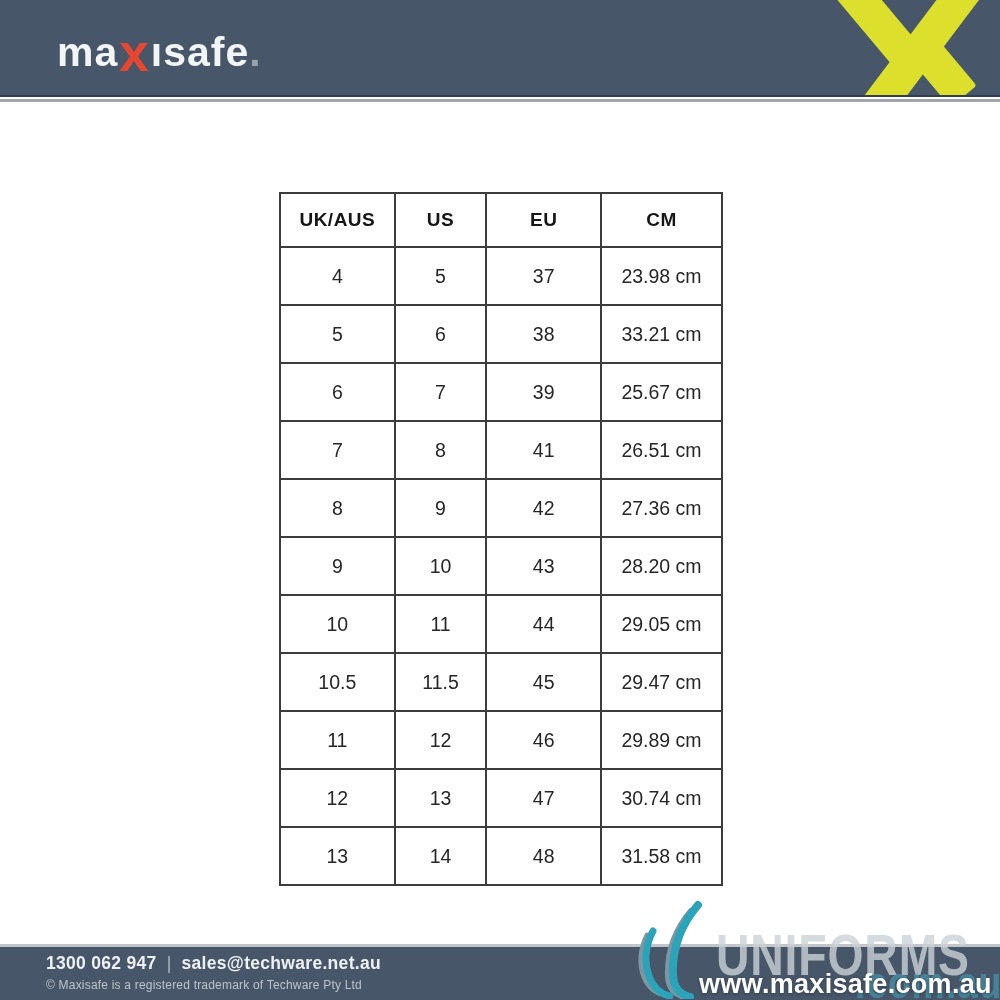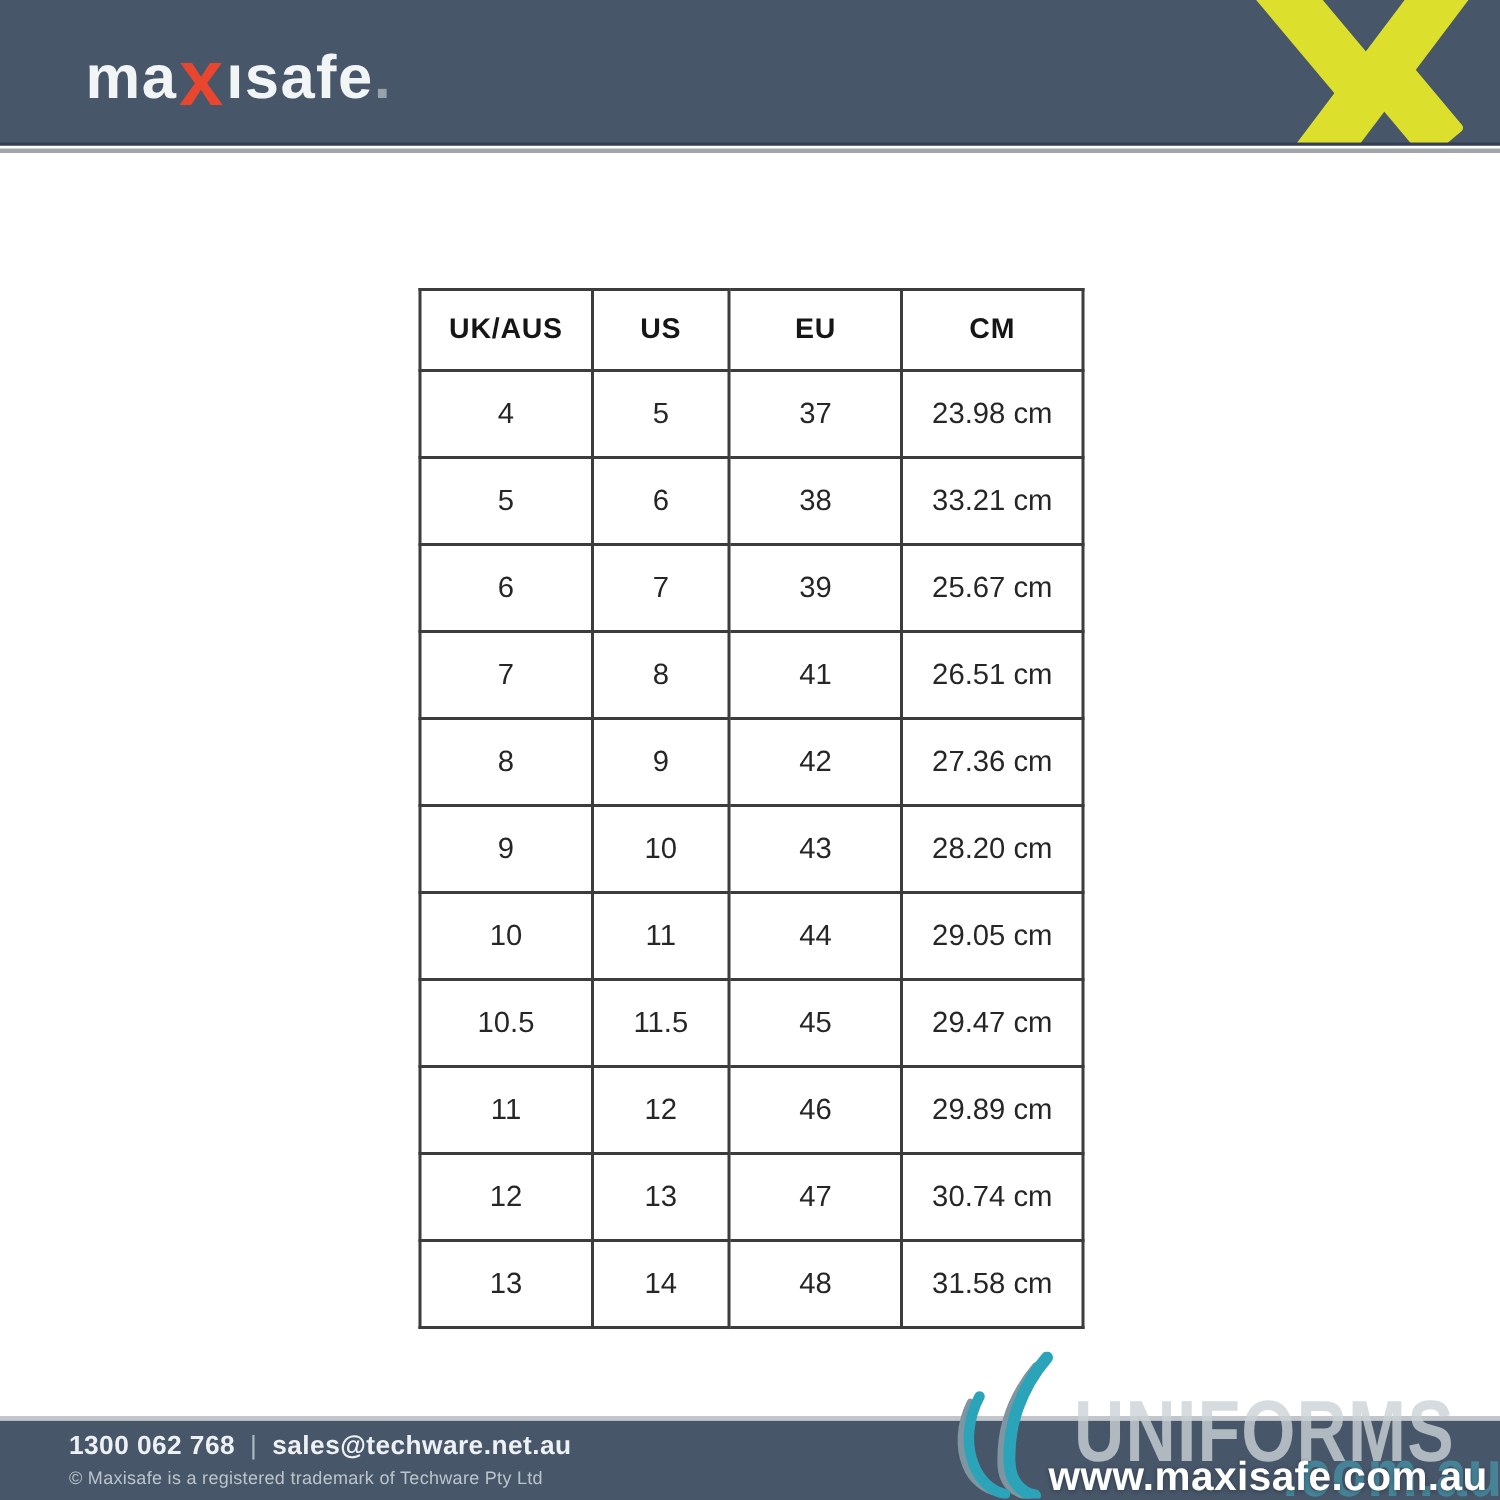--- a/index.html
+++ b/index.html
@@ -206,17 +206,17 @@
   <div class="wm-suffix">.com.au</div>
   <div class="wm-logo">
     <svg width="92" height="98" viewBox="0 0 92 98">
       <path d="M57,10 C40,30 33,52 34,76 C34.5,87 41,94 51,96" fill="none" stroke="#7e95a2" stroke-width="6" stroke-linecap="round"></path>
       <path d="M64,4 C46,25 38,50 39,74 C39.5,86 46,94 56,96" fill="none" stroke="#2ba4b9" stroke-width="8" stroke-linecap="round"></path>
       <path d="M13,34 C6,48 5,64 10,76 C14,86 22,92 31,94" fill="none" stroke="#7e95a2" stroke-width="5" stroke-linecap="round"></path>
       <path d="M19,30 C11,45 10,62 15,75 C19,86 27,93 36,95" fill="none" stroke="#2ba4b9" stroke-width="7" stroke-linecap="round"></path>
     </svg>
   </div>
 
-  <div class="footer-contact"><span>1300 062 768</span><span class="sep">|</span><span>sales@techware.net.au</span></div>
+  <div class="footer-contact"><span>1300 062 947</span><span class="sep">|</span><span>sales@techware.net.au</span></div>
   <div class="footer-copyright">© Maxisafe is a registered trademark of Techware Pty Ltd</div>
   <div class="footer-website">www.maxisafe.com.au</div>
 
 </div>
 
 </body></html>

